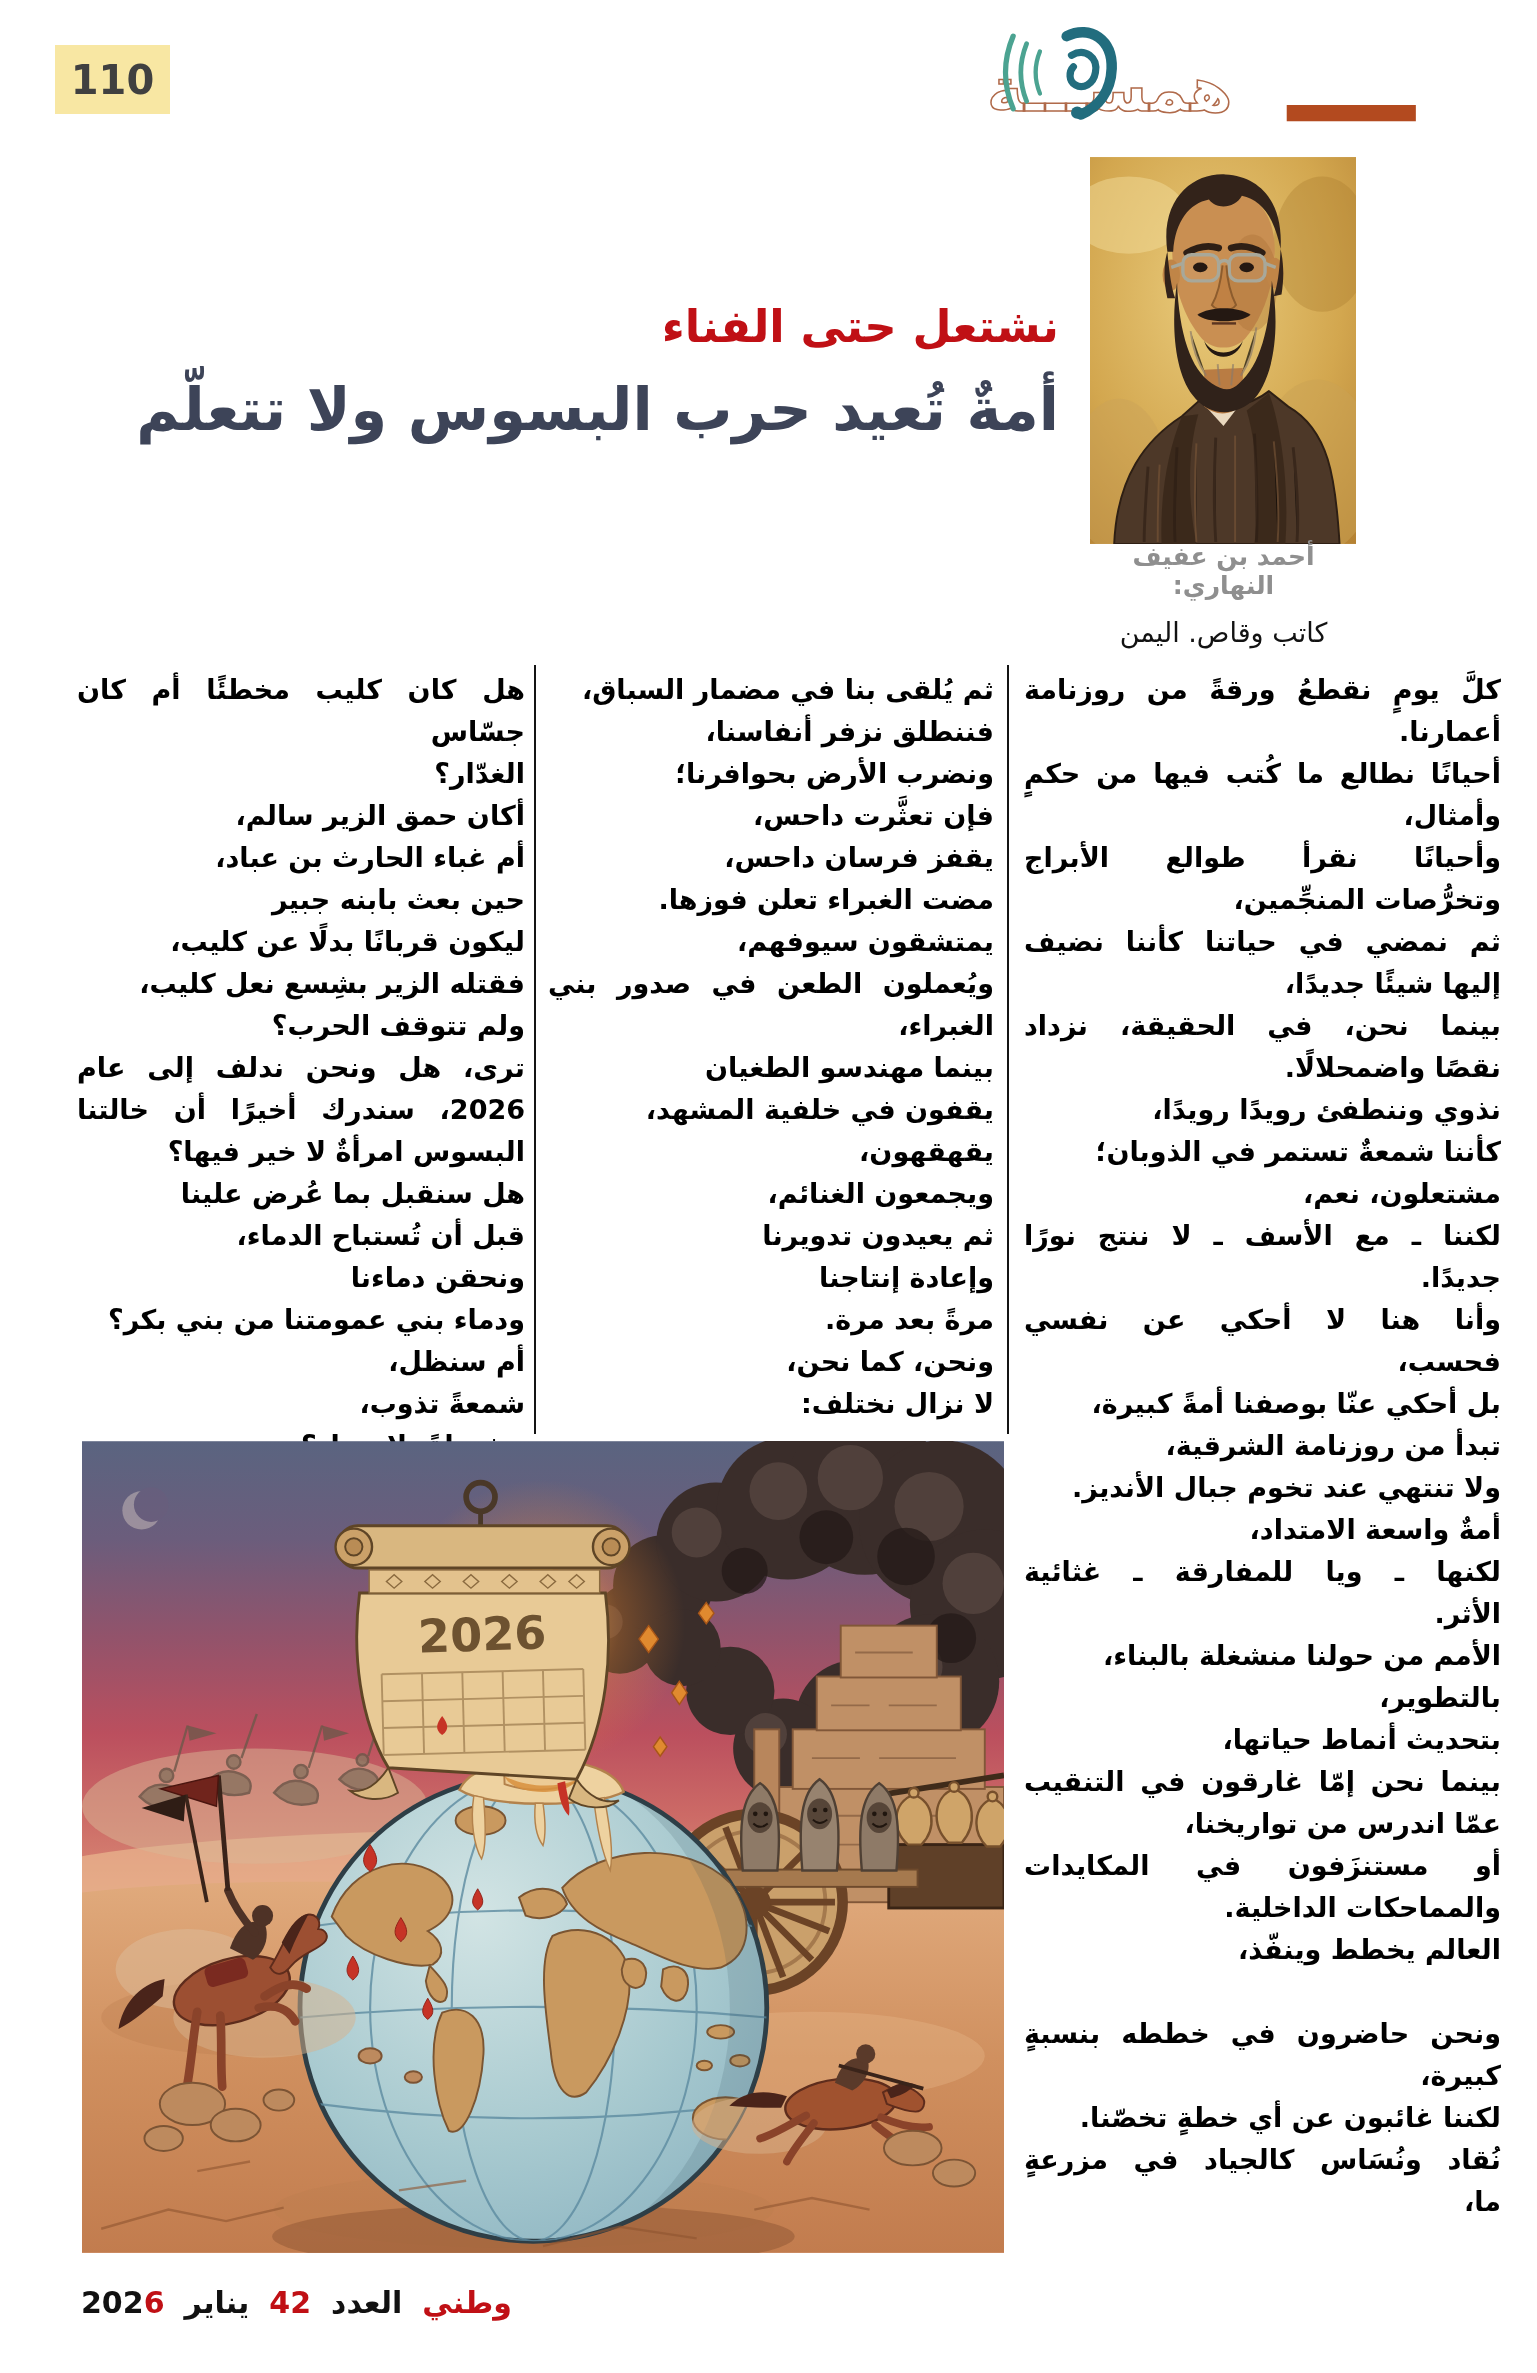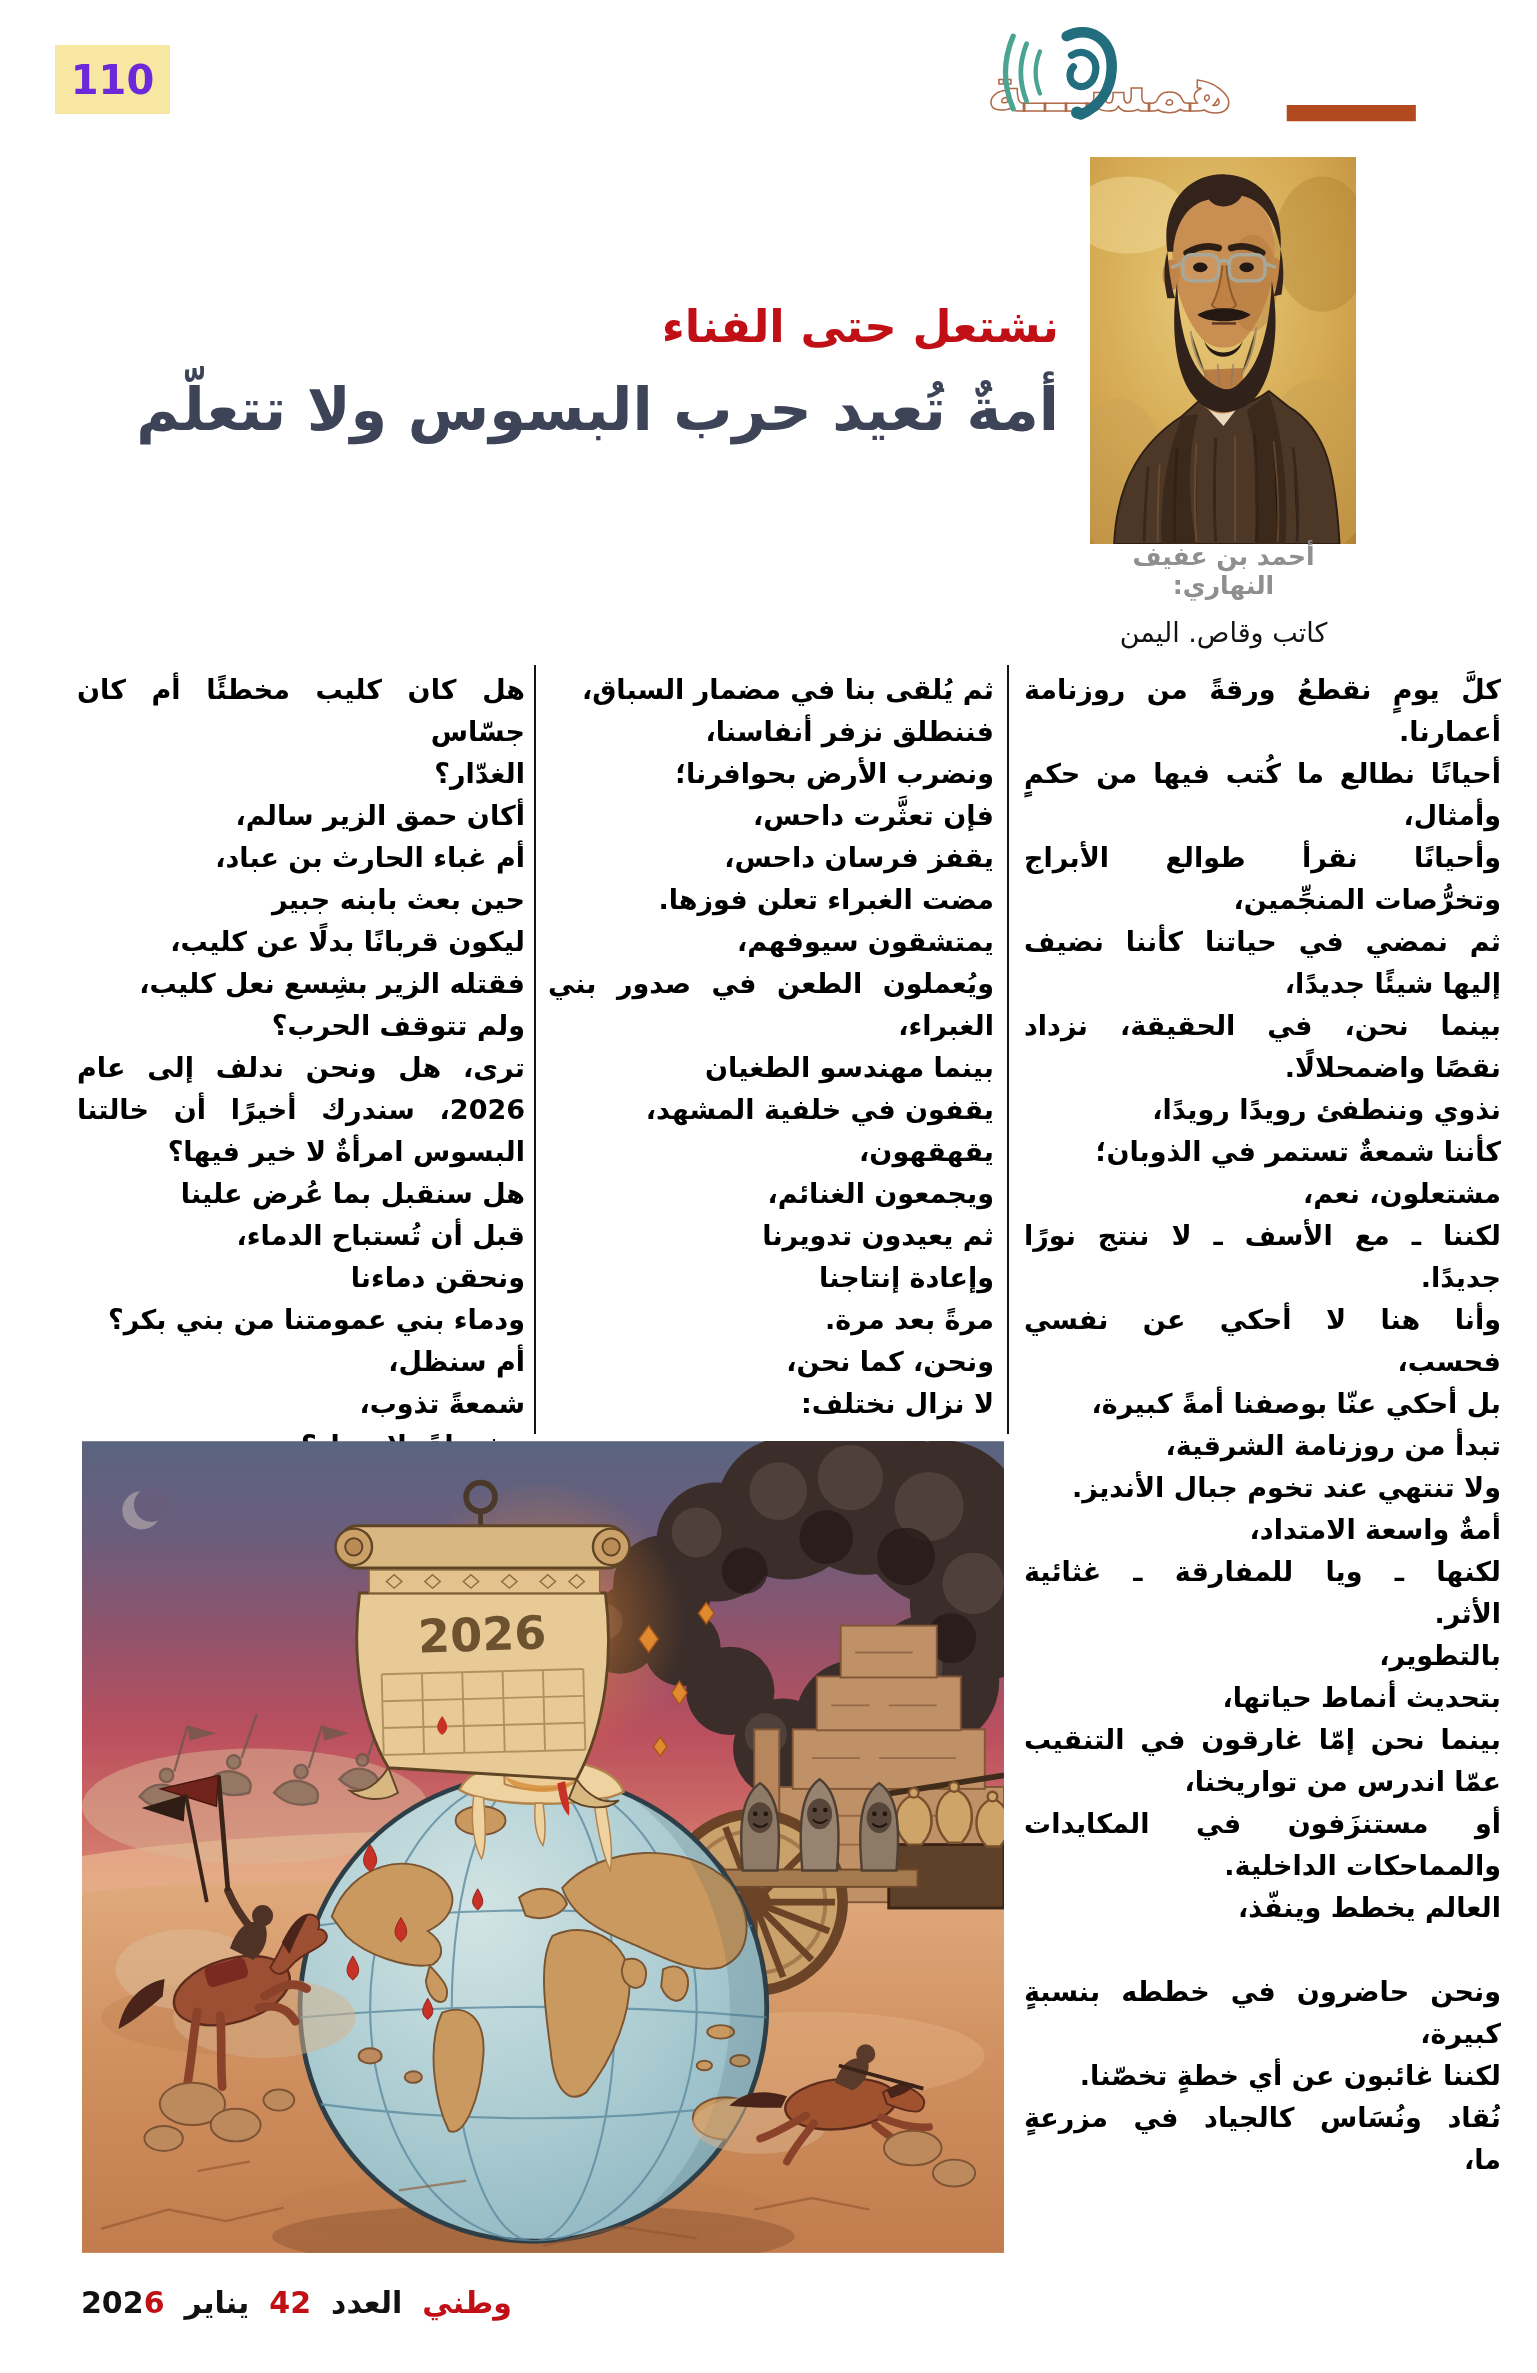--- a/index.html
+++ b/index.html
@@ -6,21 +6,21 @@
   body{
     width:1537px;height:2374px;position:relative;background:#ffffff;
     font-family:"DejaVu Sans", sans-serif;overflow:hidden;
   }
   .abs{position:absolute;}
   
   #page-num-box{
     left:55px;top:45px;width:115px;height:69px;background:#f8e7a3;
     display:flex;align-items:center;justify-content:center;
   }
-  #page-num-box span{color:#6d28d9;font-size:40px;font-weight:700;font-family:"DejaVu Sans",sans-serif;}
+  #page-num-box span{color:#404040;font-size:40px;font-weight:700;font-family:"DejaVu Sans",sans-serif;}
   
   .article-title{
     right:478px;top:300px;direction:rtl;white-space:nowrap;
     color:#c01015;font-size:45px;font-weight:700;
   }
   .article-subtitle{
     right:478px;top:375px;direction:rtl;white-space:nowrap;
     color:#3d4458;font-size:59px;font-weight:700;
   }
   
@@ -172,20 +172,21 @@
     <div class="bodyline just">لكننا ـ مع الأسف ـ لا ننتج نورًا</div>
     <div class="bodyline">جديدًا.</div>
     <div class="bodyline just">وأنا هنا لا أحكي عن نفسي</div>
     <div class="bodyline">فحسب،</div>
     <div class="bodyline">بل أحكي عنّا بوصفنا أمةً كبيرة،</div>
     <div class="bodyline">تبدأ من روزنامة الشرقية،</div>
     <div class="bodyline">ولا تنتهي عند تخوم جبال الأنديز.</div>
     <div class="bodyline">أمةٌ واسعة الامتداد،</div>
     <div class="bodyline just">لكنها ـ ويا للمفارقة ـ غثائية</div>
     <div class="bodyline">الأثر.</div>
+    <div class="bodyline">الأمم من حولنا منشغلة بالبناء،</div>
     <div class="bodyline">بالتطوير،</div>
     <div class="bodyline">بتحديث أنماط حياتها،</div>
     <div class="bodyline just">بينما نحن إمّا غارقون في التنقيب</div>
     <div class="bodyline">عمّا اندرس من تواريخنا،</div>
     <div class="bodyline just">أو مستنزَفون في المكايدات</div>
     <div class="bodyline">والمماحكات الداخلية.</div>
     <div class="bodyline">العالم يخطط وينفّذ،</div>
     <div class="bodyline blank">&nbsp;</div>
     <div class="bodyline just">ونحن حاضرون في خططه بنسبةٍ</div>
     <div class="bodyline">كبيرة،</div>

